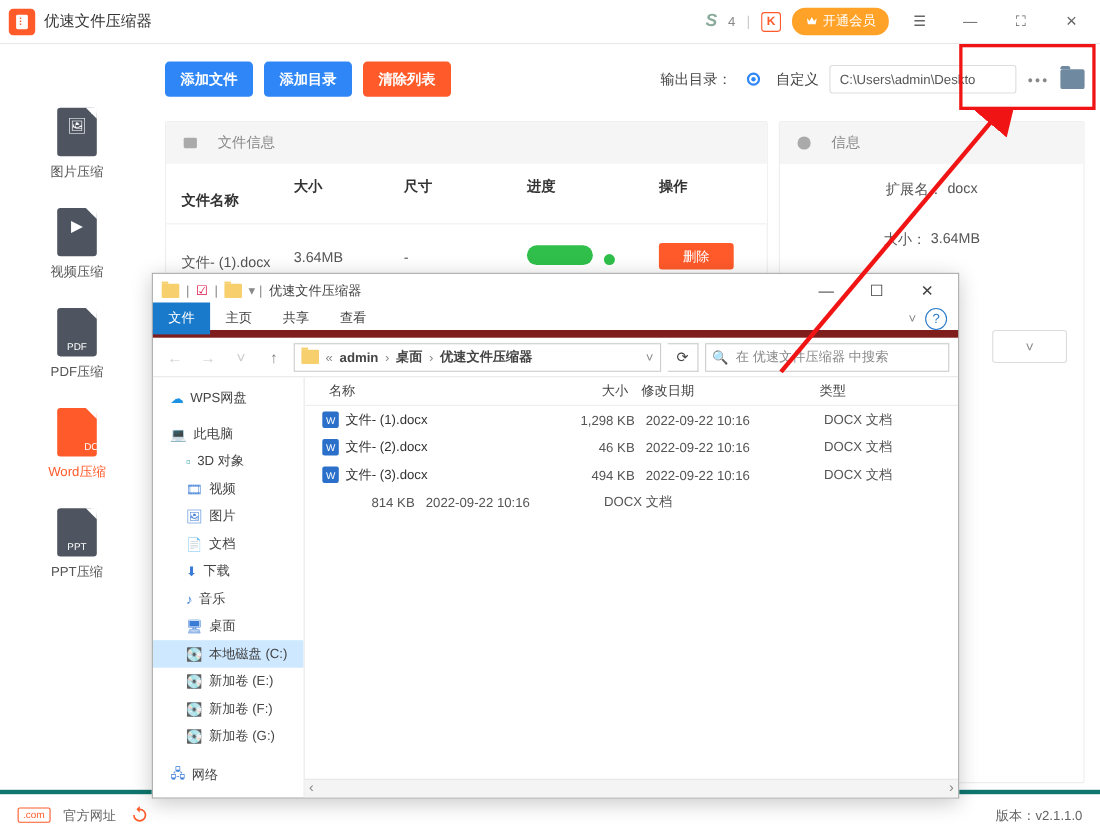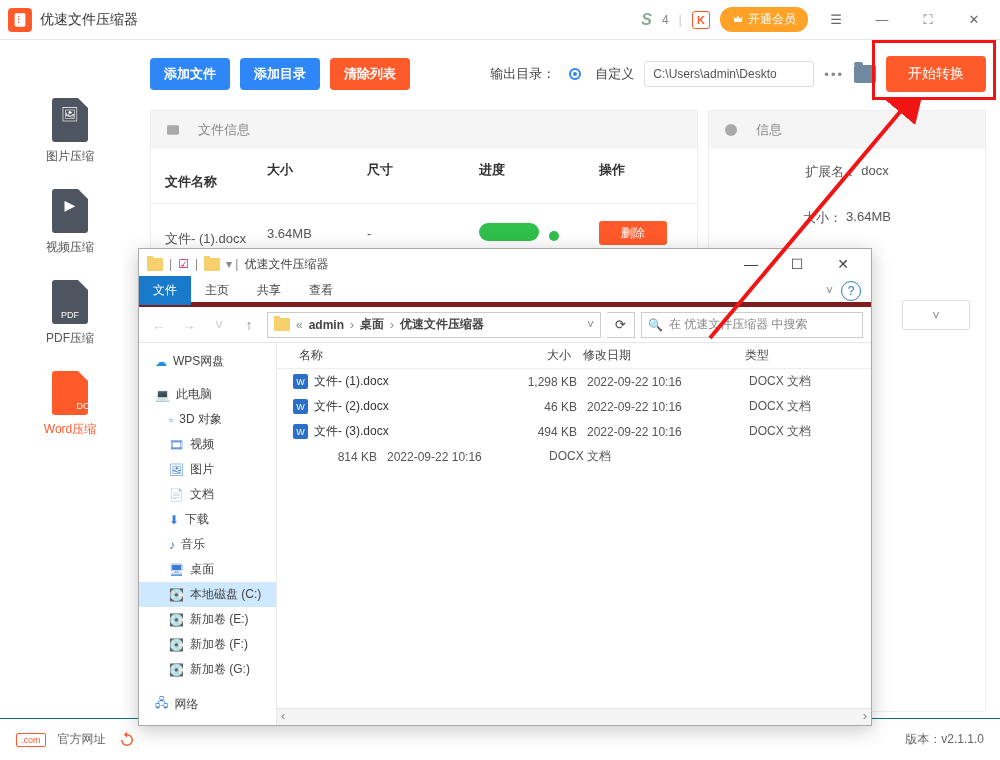--- a/index.html
+++ b/index.html
@@ -54,32 +54,32 @@
 .prog-pill { width: 60px; height: 18px; background: #2fbf4a; border-radius: 9px; display: inline-block; }
 .prog-dot { width: 10px; height: 10px; background: #2fbf4a; border-radius: 50%; display: inline-block; margin-left: 10px; }
 .del-btn { background: #ff5a2a; color: #fff; padding: 5px 22px; border-radius: 3px; font-size: 12px; cursor: pointer; }
 .info-kv { padding: 14px 20px; font-size: 13px; color: #555; display:flex; justify-content:center;}
 .info-kv span:first-child { margin-right:4px;}
 
 
 .dd { position:absolute; top:300px; right:30px; width:68px; height:30px; border:1px solid #ddd; border-radius:3px; display:flex; align-items:center; justify-content:center; color:#888;}
 
 
-.footer { position: absolute; bottom: 0; left: 0; right: 0; height: 42px; border-top: 1px solid #0f766e; display: flex; align-items: center; padding: 0 16px; gap: 12px; font-size: 12px; color: #666; }
+.footer { position: absolute; bottom: 0; left: 0; right: 0; height: 42px; border-top: 4px solid #0f766e; display: flex; align-items: center; padding: 0 16px; gap: 12px; font-size: 12px; color: #666; }
 .site-ico { color: #ff5a2a; border: 1px solid #ff5a2a; padding: 1px 4px; font-size: 9px; border-radius: 2px; }
 .ver { margin-left: auto; }
 
 
 .explorer { position: absolute; left: 138px; top: 248px; width: 734px; height: 478px; background: #fff; border: 1px solid #aaa; box-shadow: 0 4px 18px rgba(0,0,0,0.22); z-index: 30; display: flex; flex-direction: column; }
 .ex-title { height: 30px; display: flex; align-items: center; padding: 0 8px; gap: 6px; font-size: 12px; }
 .ex-folder-ico { width: 16px; height: 13px; background: #f7cf6d; border-radius: 1px; position: relative; }
 .ex-folder-ico::before { content:""; position:absolute; top:-2px; left:0; width:6px; height:2px; background:#f7cf6d; }
 .ex-title-spacer { flex: 1; }
 .ex-winbtn { width: 40px; height: 28px; display: flex; align-items: center; justify-content: center; cursor: pointer; font-size: 14px; }
-.ex-tabs { height: 28px; display: flex; align-items: center; font-size: 12px; border-bottom: 5px solid #7f1d1d; }
+.ex-tabs { height: 28px; display: flex; align-items: center; font-size: 12px; border-bottom: 7px solid #7f1d1d; }
 .ex-tab { padding: 6px 14px; cursor: pointer; }
 .ex-tab.file { background: #1979ca; color: #fff; }
 .ex-tabs-spacer { flex: 1; }
 .ex-help { width: 20px; height: 20px; border: 1px solid #2a7ac8; border-radius: 50%; color: #2a7ac8; display: flex; align-items: center; justify-content: center; margin-right: 10px; font-size: 12px; cursor: pointer; }
 .ex-addr { height: 36px; display: flex; align-items: center; padding: 0 8px; gap: 6px; border-bottom: 1px solid #e7e7e7; }
 .nav-arrow { width: 24px; height: 24px; display: flex; align-items: center; justify-content: center; color: #888; cursor: pointer; font-size: 14px; }
 .nav-arrow.dis { color: #ccc; }
 .addr-bar { flex: 1; border: 1px solid #ccc; height: 26px; display: flex; align-items: center; padding: 0 6px; font-size: 12px; gap: 2px; }
 .crumb { padding: 0 4px; cursor:pointer;font-weight:bold; }
 .crumb-sep { color: #888; }
@@ -142,21 +142,20 @@
 <div class="action-row">
   <div class="btn btn-blue">添加文件</div>
   <div class="btn btn-blue">添加目录</div>
   <div class="btn btn-orange">清除列表</div>
   <div class="out-label">输出目录：</div>
   <span class="radio"></span>
   <span>自定义</span>
   <input class="path-input" value="C:\Users\admin\Deskto" style="">
   <span class="more-dots">•••</span>
   <div class="folder-ico"></div>
-  <div class="convert-btn">开始转换</div>
 </div>
 <div class="red-box"></div>
 
 <div class="sidebar">
   <div class="side-item">
     <div class="side-ico">
         <span class="side-glyph">🖼</span>
       </div>
     <span>图片压缩</span>
   </div>
@@ -166,20 +165,24 @@
       </div>
     <span>视频压缩</span>
   </div>
   <div class="side-item">
     <div class="side-ico">PDF</div>
     <span>PDF压缩</span>
   </div>
   <div class="side-item active">
     <div class="side-ico red">DOC</div>
     <span>Word压缩</span>
+  </div>
+  <div class="side-item">
+    <div class="side-ico">PPT</div>
+    <span>PPT压缩</span>
   </div>
 </div>
 
 <div class="main">
   <div class="left-pane">
     <div class="pane-head">
       <svg viewBox="0 0 24 24">
           <rect x="3" y="5" width="18" height="14" rx="2"></rect>
         </svg>
       <span>文件信息</span>

